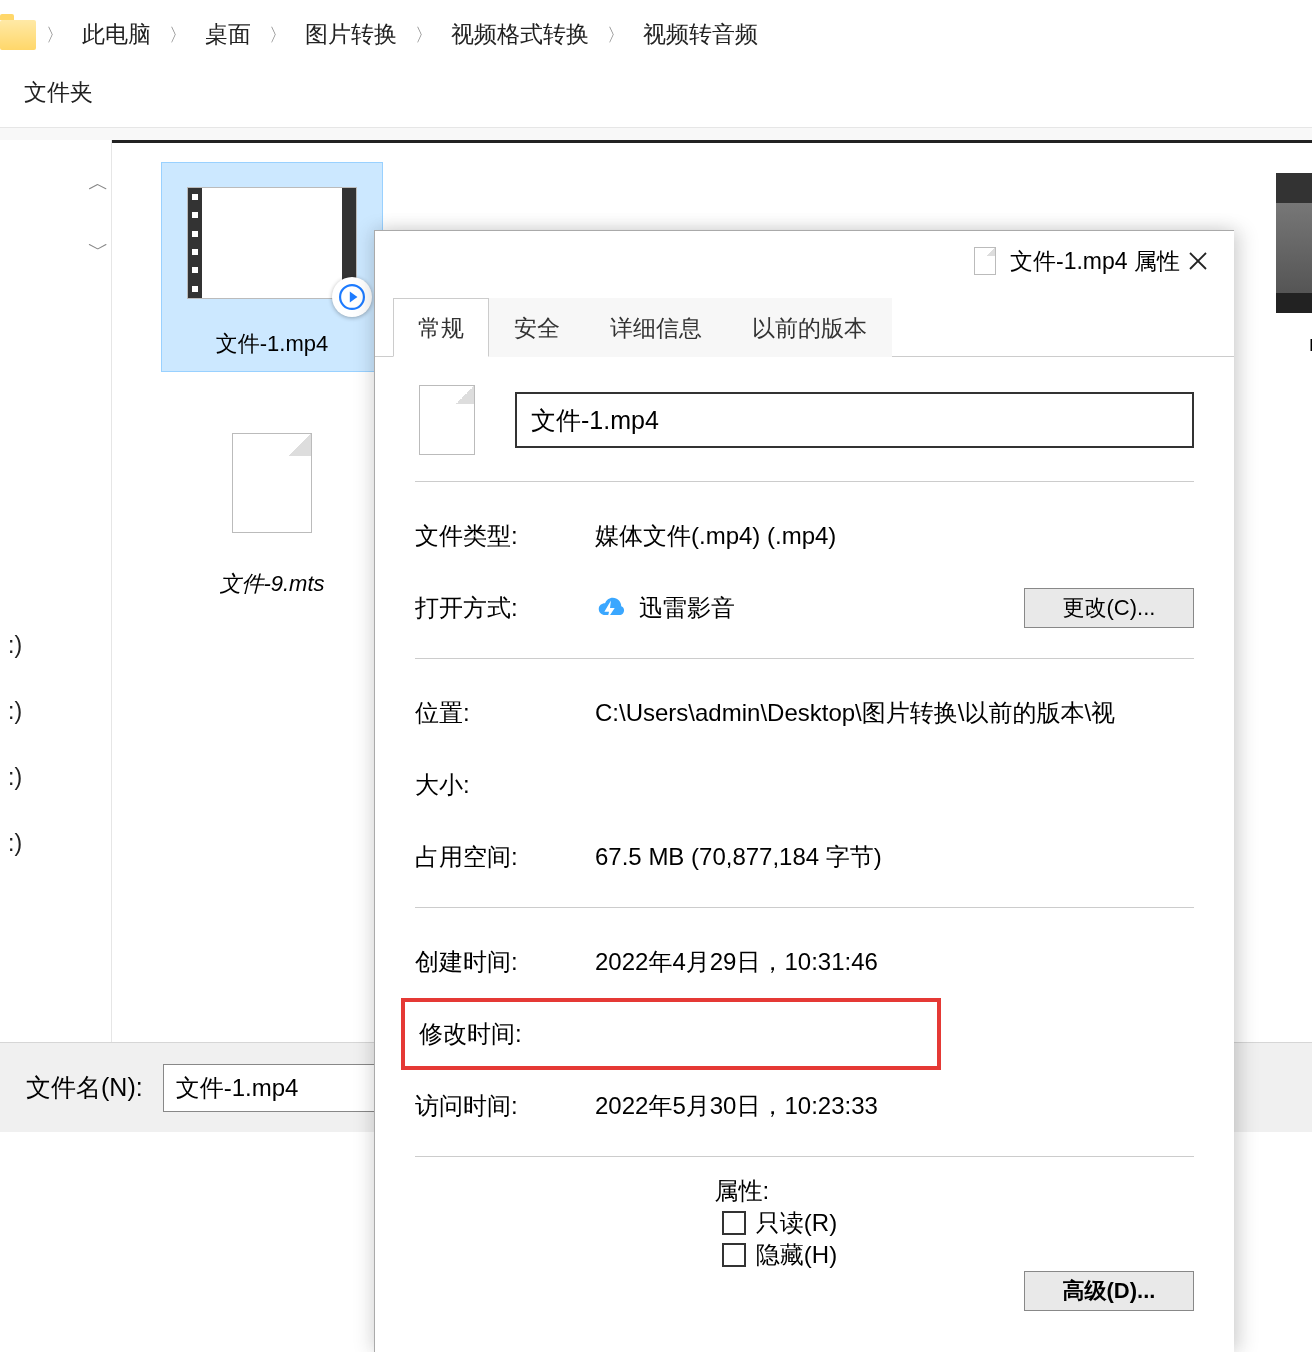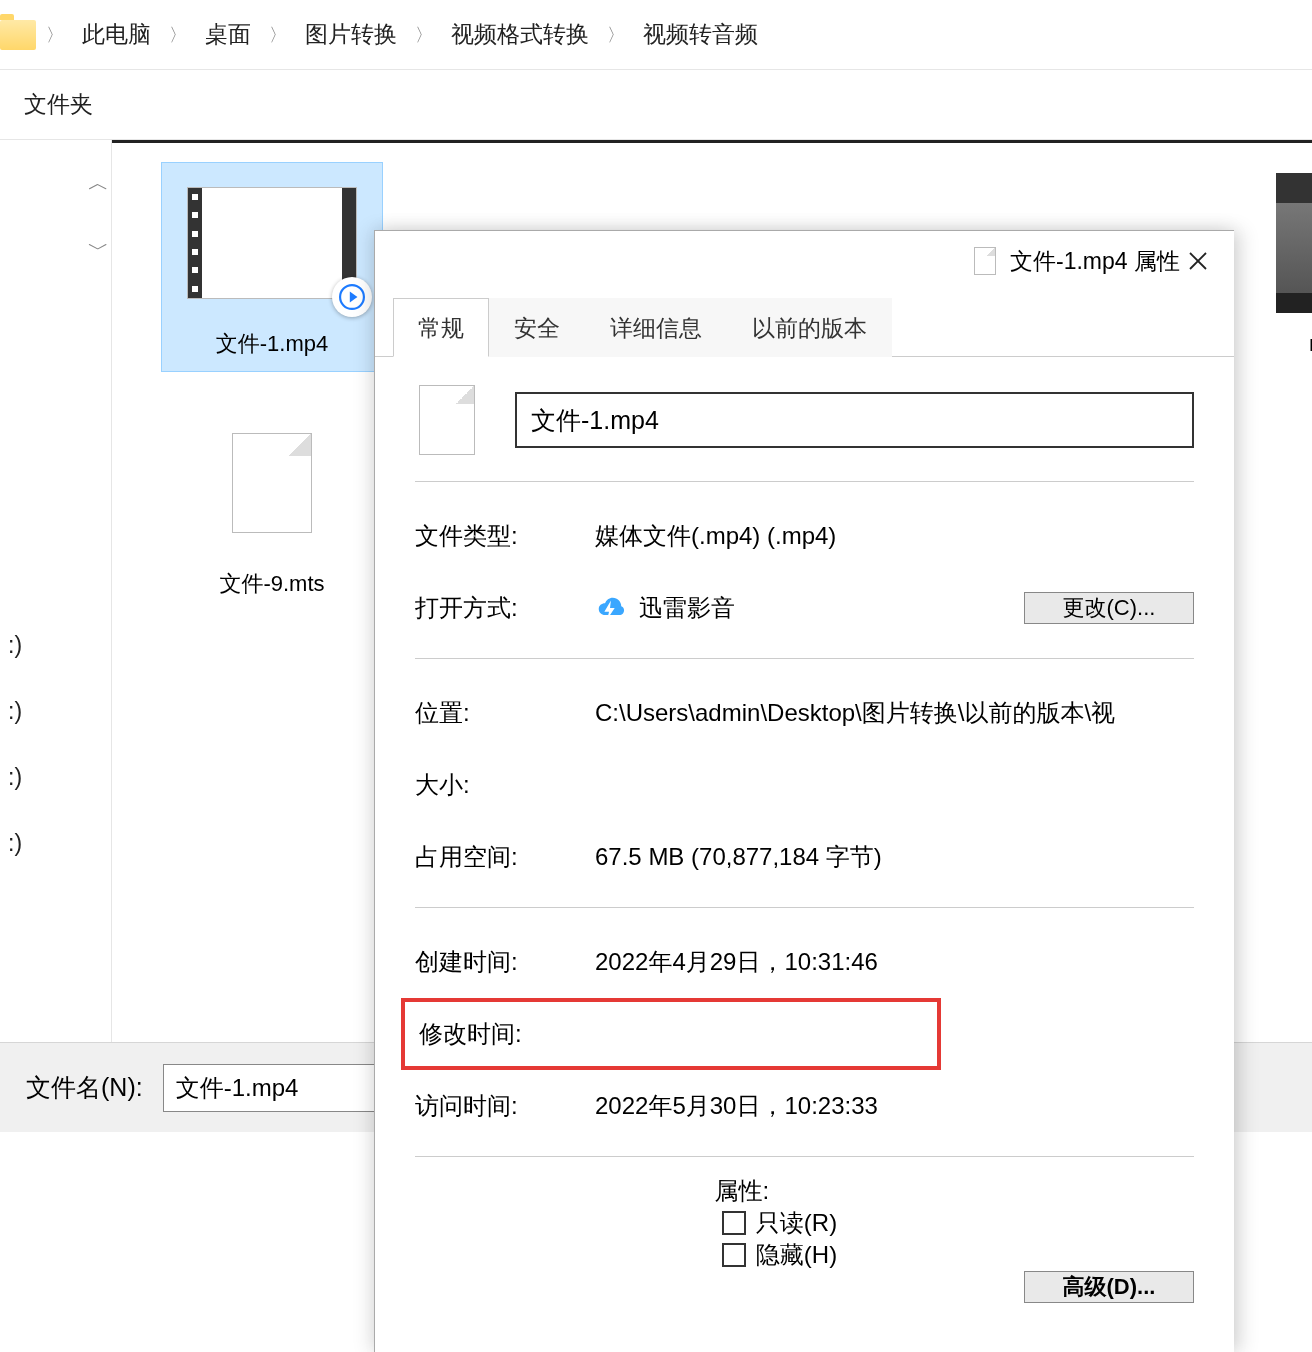--- a/index.html
+++ b/index.html
@@ -6,21 +6,21 @@
   body { width: 1312px; height: 1352px; background: #f8f8f8; overflow: hidden; position: relative; font-size: 21px; color: #000; }
 
   
   .addrbar { position: absolute; left: 0; right: 0; top: 0; height: 70px; background: #fff; border-bottom: 1px solid #e6e6e6; display: flex; align-items: center; padding-left: 0; gap: 6px; }
   .folder-icon { width: 36px; height: 30px; background: linear-gradient(#ffe9a6,#ffd76a); border-radius: 2px; position: relative; margin-right: 2px; }
   .folder-icon::before { content:""; position:absolute; top:-6px; left:0; width:14px; height:6px; background:#ffd76a; border-radius:2px 2px 0 0;}
   .crumb { padding: 0 10px; color: #222; cursor: default; white-space: nowrap; font-size: 23px;}
   .sep { color: #888; font-size: 18px; padding: 0 2px; user-select: none; }
 
   
-  .toolbar { position: absolute; left: 0; right: 0; top: 70px; height: 70px; background: #fff; border-bottom: 1px solid #e6e6e6; display:flex; align-items:center; font-size:23px; color:#222; padding-left:8px;}
+  .toolbar { position: absolute; left: 0; right: 0; top: 58px; height: 70px; background: #fff; border-bottom: 1px solid #e6e6e6; display:flex; align-items:center; font-size:23px; color:#222; padding-left:8px;}
   .toolbar .btn { padding: 0 16px; }
 
   
   .nav { position:absolute; left:0; top:140px; width:112px; bottom:0; background:#fff; border-right:1px solid #e6e6e6; padding-top:10px;}
   .nav .row { height:66px; display:flex; align-items:center; }
   .nav .chev { padding-left:88px; color:#888;}
   .nav .lbl { padding-left:8px; white-space:nowrap; }
   .nav .rowlbl { font-size:23px; color:#222;}
 
   
@@ -66,21 +66,21 @@
   .dbody { padding: 28px 40px 0 40px; }
   .namerow { display:flex; align-items:center; gap:40px; padding-bottom:26px; }
   .bigdoc { width:56px; height:70px; border:1px solid #bbb; background:#fff; position:relative; margin-left:4px;}
   .bigdoc::after{content:"";position:absolute;right:0;top:0;width:18px;height:18px;background:linear-gradient(135deg,#fff 50%,#ddd 50%);}
   .namebox { flex:1; border:2px solid #333; height:56px; padding:0 14px; font-size:25px; display:flex; align-items:center;}
   hr.div { border:none; border-top:1px solid #ccc; margin:0 0 18px 0;}
   .kv { display:flex; align-items:center; min-height:72px; font-size:24px;}
   .kv .k { width:180px; flex-shrink:0;}
   .kv .v { flex:1; }
   .openrow .v { display:flex; align-items:center; gap:14px;}
-  .changebtn, .advbtn { width:170px; height:32px; border:1px solid #888; background:#e9e9e9; font-size:22px; display:flex; align-items:center; justify-content:center;}
+  .changebtn, .advbtn { width:170px; height:40px; border:1px solid #888; background:#e9e9e9; font-size:22px; display:flex; align-items:center; justify-content:center;}
   .openrow { justify-content:flex-start; gap:0;}
   .openrow .btnwrap{margin-left:auto;}
   
   .highlight { border:4px solid #e53935; padding:4px 0 4px 0; margin-left:-14px; padding-left:14px; width:540px;}
   
   .attrrow { display:flex; align-items:center; min-height:72px; font-size:24px;flex-direction:column; }
   .attrrow .k{width:180px;}
   .chk { display:flex; align-items:center; gap:10px; margin-right:50px;}
   .chk .box{width:24px;height:24px;border:2px solid #333;}
   .attrrow .btnwrap{margin-left:auto;font-weight:bold;}
@@ -160,21 +160,21 @@
       <div class="play">
         <svg viewBox="0 0 24 24">
             <circle cx="12" cy="12" r="11" fill="none" stroke="#1d7bff" stroke-width="2"></circle>
             <polygon points="10,7 10,17 17,12" fill="#1d7bff"></polygon>
           </svg>
       </div>
     </div>
     <div class="fname">文件-1.mp4</div>
   </div>
 
-  <div class="file" style="left:50px; top:260px;">
+  <div class="file" style="left:50px; top:260px;font-style:italic;">
     <div class="thumbwrap">
       <div class="docicon"></div>
     </div>
     <div class="fname">文件-9.mts</div>
   </div>
 
   <div class="file" style="right:-124px; top:20px;">
     <div class="thumbwrap">
       <div class="vthumb">
           <div class="bar1"></div>

